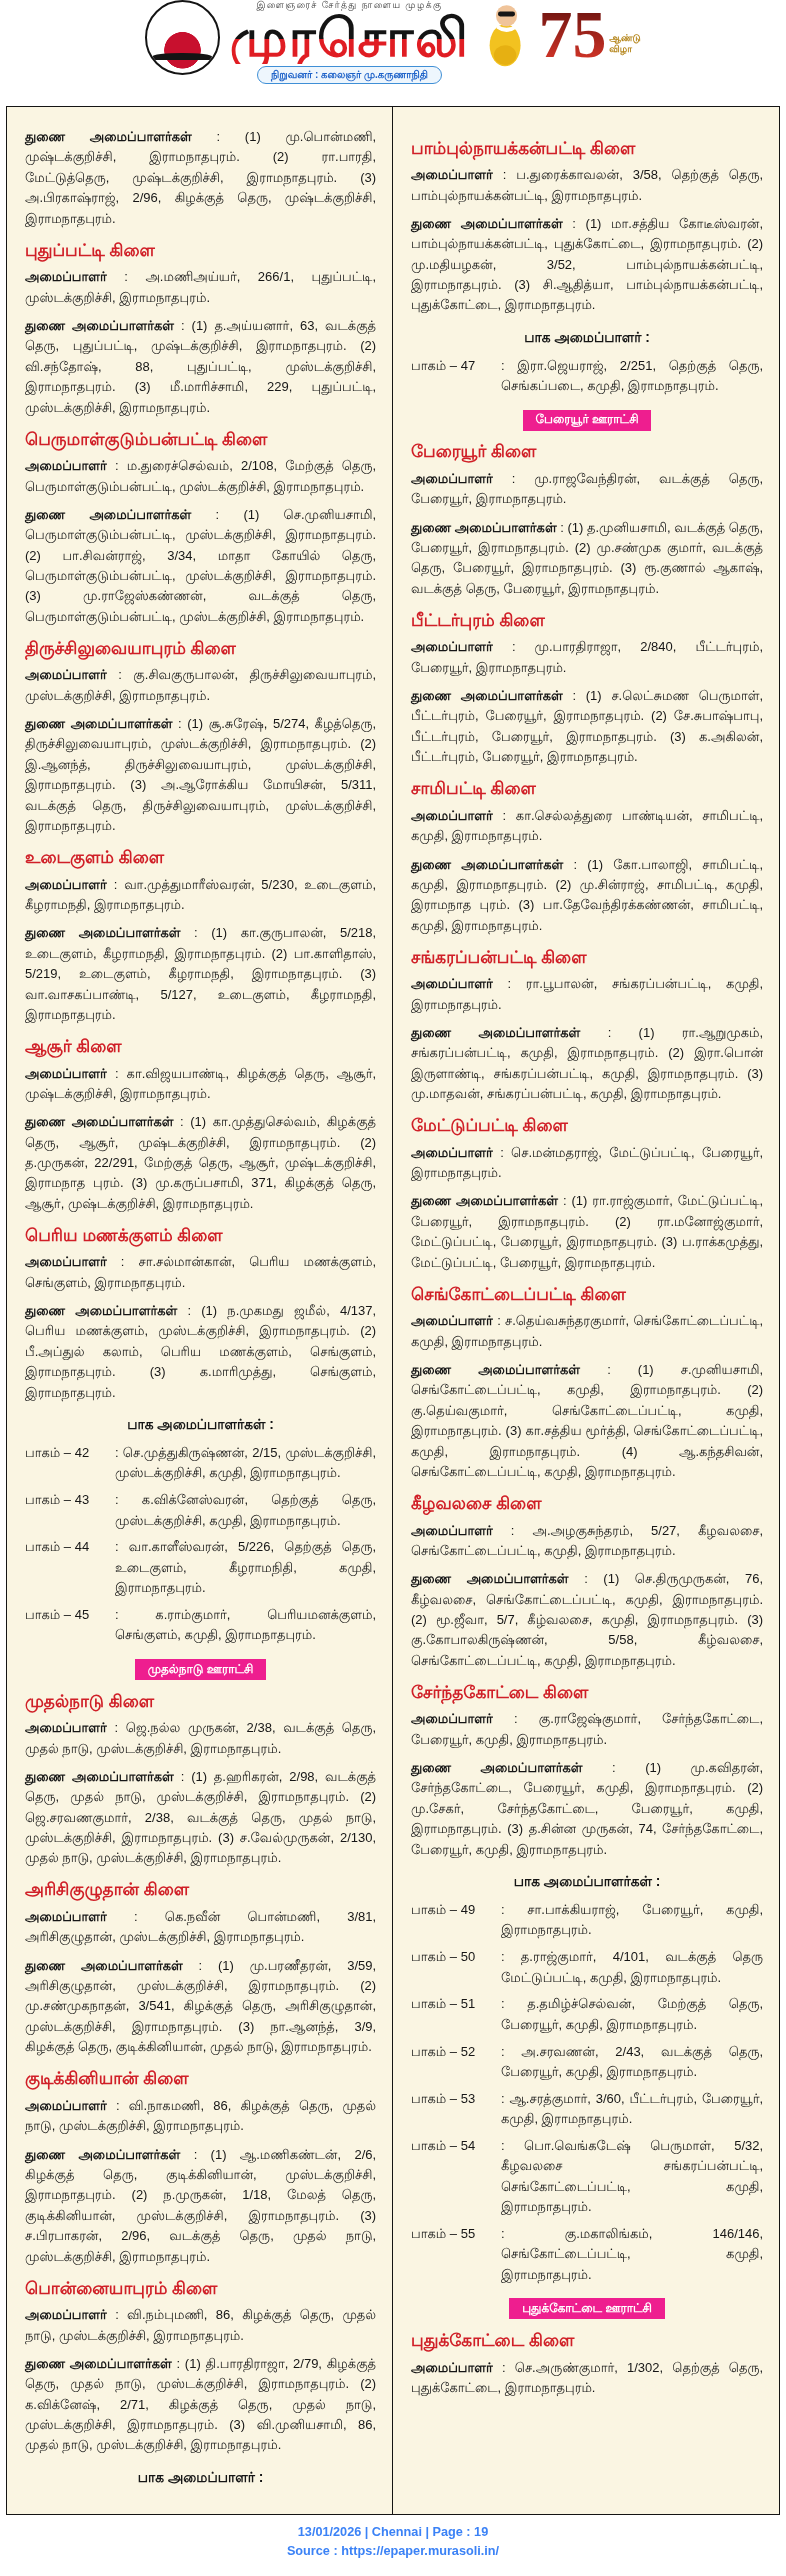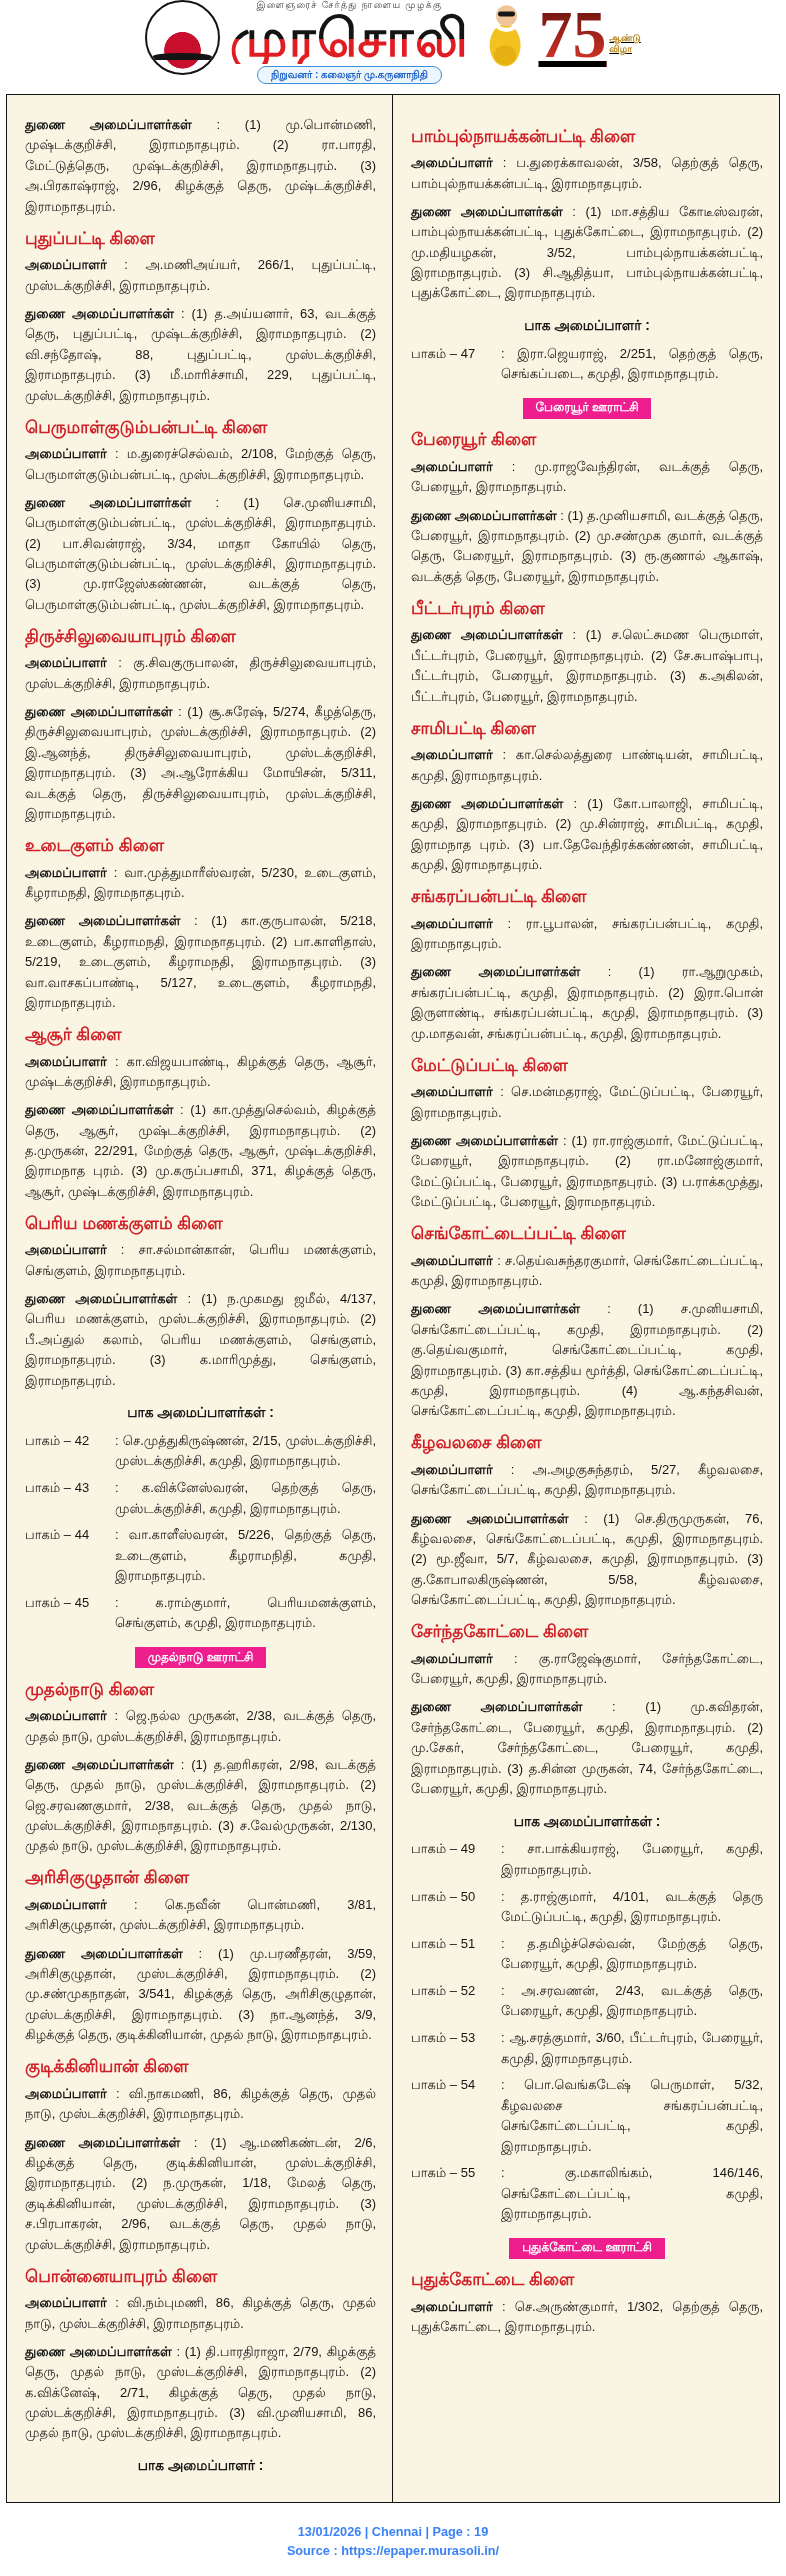--- a/index.html
+++ b/index.html
@@ -15,29 +15,29 @@
         background:#141414;border-radius:50% 50% 0 0;}
   .tstack{display:flex;flex-direction:column;align-items:center;}
   .tag{font-size:9.2px;color:#3a3a3a;letter-spacing:1.4px;margin-bottom:1.4px;}
   .ttl{font-size:52px;line-height:1;font-weight:bold;letter-spacing:1.4px;
        background:linear-gradient(#141414 52%, #e01d23 52%);
        -webkit-background-clip:text;background-clip:text;
        -webkit-text-fill-color:transparent;color:#141414;}
   .oval{margin-top:2px;border:1.4px solid #3f8fd6;border-radius:12.7px;background:#eef6fd;
         color:#1f63c9;font-size:10px;font-weight:bold;padding:1.4px 12.7px;}
   .carica{width:45px;height:68px;flex:0 0 auto;margin-left:4.2px;}
-  .anniv{display:flex;align-items:flex-end;gap:2.8px;flex:0 0 auto;text-decoration:underline;}
+  .anniv{display:flex;align-items:flex-end;gap:2.8px;flex:0 0 auto;}
   .n75{font-size:68px;line-height:1;font-weight:bold;font-family:"Liberation Serif",serif;
        background:linear-gradient(#5e0f0c,#e0392b);
        -webkit-background-clip:text;background-clip:text;
        -webkit-text-fill-color:transparent;color:#a32015;}
   .alab{font-size:9.2px;font-weight:bold;color:#b5861c;width:32px;line-height:1.2;
         padding-bottom:12.7px;}
   
-  .content{position:absolute;top:94px;left:5.6px;width:774px;height:2409px;
+  .content{position:absolute;top:106px;left:5.6px;width:774px;height:2409px;
            background:#faf5e2;border:1.4px solid #141414;box-sizing:border-box;
            display:flex;overflow:hidden;}
   .col{flex:1 1 50%;padding:20px 15.5px 12.7px 18.4px;box-sizing:border-box;overflow:hidden;
        color:#161616;font-size:13px;line-height:1.57;text-align:justify;}
   .colL{border-right:1.4px solid #141414;}
   .pr{margin:0 0 7.8px;}
   .lb{font-weight:bold;}
   .hd{color:#d01f27;font-weight:bold;font-size:17px;text-align:left;
       margin:10.6px 0 6.4px;line-height:1.25;}
   .ct{font-weight:bold;font-size:13.8px;text-align:center;margin:11.3px 0 7px;}
@@ -139,20 +139,21 @@
       <p class="ct">பாக அமைப்பாளர் :</p>
       <div class="pt">
           <span class="pt-n">பாகம் – 47</span>
           <span class="pt-t">: இரா.ஜெயராஜ், 2/251, தெற்குத் தெரு, செங்கப்படை, கமுதி, இராமநாதபுரம்.</span>
         </div>
       <div class="pnw"><span class="pn">பேரையூர் ஊராட்சி</span></div>
       <h3 class="hd">பேரையூர் கிளை</h3>
       <p class="pr"><b class="lb">அமைப்பாளர்</b><span> : மு.ராஜவேந்திரன், வடக்குத் தெரு, பேரையூர், இராமநாதபுரம்.</span></p>
       <p class="pr"><b class="lb">துணை அமைப்பாளர்கள்</b><span> : (1) த.முனியசாமி, வடக்குத் தெரு, பேரையூர், இராமநாதபுரம். (2) மு.சண்முக குமார், வடக்குத் தெரு, பேரையூர், இராமநாதபுரம். (3) ரூ.குணால் ஆகாஷ், வடக்குத் தெரு, பேரையூர், இராமநாதபுரம்.</span></p>
       <h3 class="hd">பீட்டர்புரம் கிளை</h3>
+      <p class="pr"><b class="lb">அமைப்பாளர்</b><span> : மு.பாரதிராஜா, 2/840, பீட்டர்புரம், பேரையூர், இராமநாதபுரம்.</span></p>
       <p class="pr"><b class="lb">துணை அமைப்பாளர்கள்</b><span> : (1) ச.லெட்சுமண பெருமாள், பீட்டர்புரம், பேரையூர், இராமநாதபுரம். (2) சே.சுபாஷ்பாபு, பீட்டர்புரம், பேரையூர், இராமநாதபுரம். (3) க.அகிலன், பீட்டர்புரம், பேரையூர், இராமநாதபுரம்.</span></p>
       <h3 class="hd">சாமிபட்டி கிளை</h3>
       <p class="pr"><b class="lb">அமைப்பாளர்</b><span> : கா.செல்லத்துரை பாண்டியன், சாமிபட்டி, கமுதி, இராமநாதபுரம்.</span></p>
       <p class="pr"><b class="lb">துணை அமைப்பாளர்கள்</b><span> : (1) கோ.பாலாஜி, சாமிபட்டி, கமுதி, இராமநாதபுரம். (2) மு.சின்ராஜ், சாமிபட்டி, கமுதி, இராமநாத புரம். (3) பா.தேவேந்திரக்கண்ணன், சாமிபட்டி, கமுதி, இராமநாதபுரம்.</span></p>
       <h3 class="hd">சங்கரப்பன்பட்டி கிளை</h3>
       <p class="pr"><b class="lb">அமைப்பாளர்</b><span> : ரா.பூபாலன், சங்கரப்பன்பட்டி, கமுதி, இராமநாதபுரம்.</span></p>
       <p class="pr"><b class="lb">துணை அமைப்பாளர்கள்</b><span> : (1) ரா.ஆறுமுகம், சங்கரப்பன்பட்டி, கமுதி, இராமநாதபுரம். (2) இரா.பொன் இருளாண்டி, சங்கரப்பன்பட்டி, கமுதி, இராமநாதபுரம். (3) மு.மாதவன், சங்கரப்பன்பட்டி, கமுதி, இராமநாதபுரம்.</span></p>
       <h3 class="hd">மேட்டுப்பட்டி கிளை</h3>
       <p class="pr"><b class="lb">அமைப்பாளர்</b><span> : செ.மன்மதராஜ், மேட்டுப்பட்டி, பேரையூர், இராமநாதபுரம்.</span></p>
       <p class="pr"><b class="lb">துணை அமைப்பாளர்கள்</b><span> : (1) ரா.ராஜ்குமார், மேட்டுப்பட்டி, பேரையூர், இராமநாதபுரம். (2) ரா.மனோஜ்குமார், மேட்டுப்பட்டி, பேரையூர், இராமநாதபுரம். (3) ப.ராக்கமுத்து, மேட்டுப்பட்டி, பேரையூர், இராமநாதபுரம்.</span></p>

